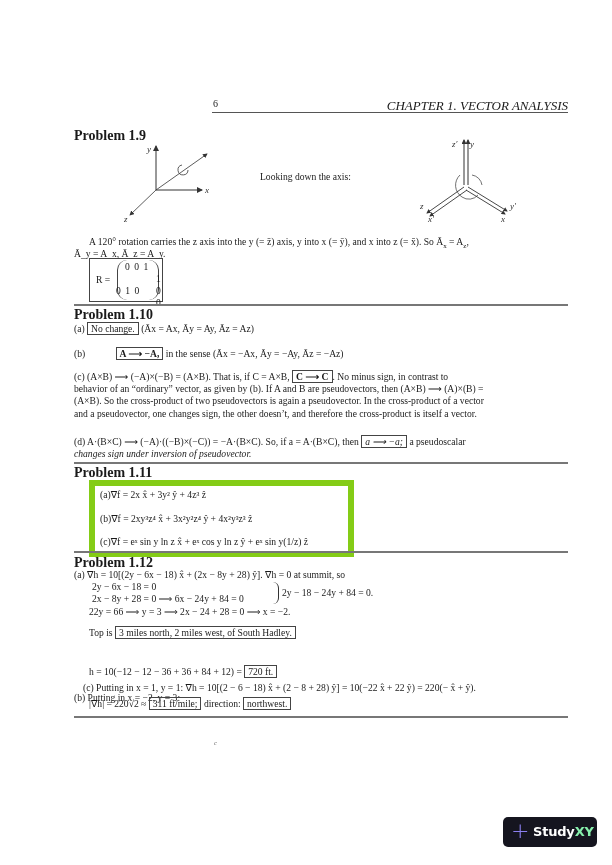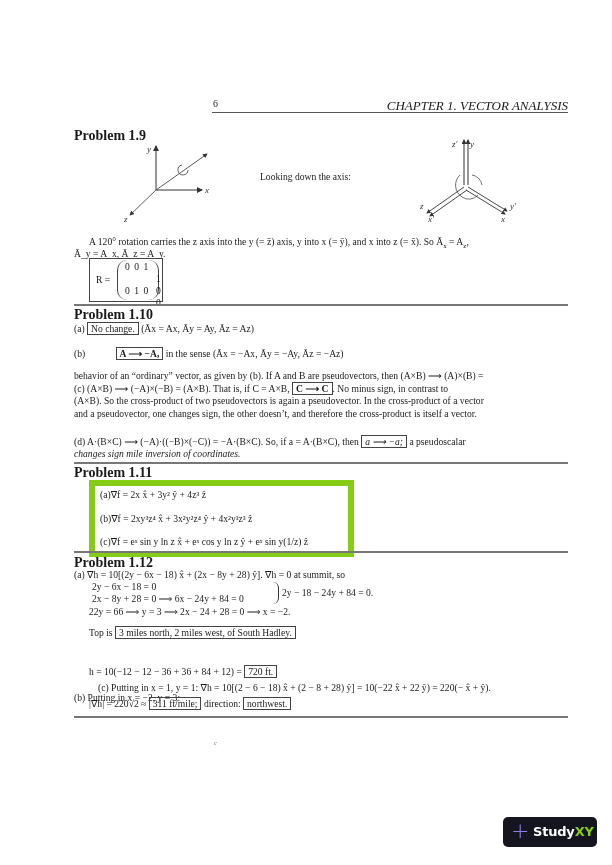--- a/index.html
+++ b/index.html
@@ -16,21 +16,21 @@
     .thick-rule { left: 74px; width: 494px; height: 2px; background: #777; }
     .boxed { border: 1px solid #444; padding: 0 3px; display: inline-block; line-height: 11px; }
     .matrix-box { left: 89px; top: 258px; width: 72px; height: 42px; border: 1px solid #444; }
     .grad-box { left: 89px; top: 480px; width: 253px; height: 65px; border: 6px solid #84cc16; }
     .badge { left: 503px; top: 817px; width: 94px; height: 30px; background: #15151f;
       border-radius: 5px; }
     .badge-plus { position: absolute; left: 8px; top: 3px; color: #8b7ff0; font-size: 22px;
       font-family: "DejaVu Sans", sans-serif; line-height: 22px; font-weight: 300; }
     .badge-text { position: absolute; left: 30px; top: 7px; font-family: "DejaVu Sans", sans-serif;
       font-size: 13px; font-weight: bold; color: #ffffff; letter-spacing: -0.2px; }
-    .badge-xy { color: #84cc16; }
+    .badge-xy { color: #86efac; }
     .stray { left: 214px; top: 739px; font-size: 7px; color: #777; font-style: italic; }
     svg text { font-family: "Liberation Serif", serif; font-style: italic; font-size: 9px; fill: #333; }
   </style>
 </head>
 <body>
 
 <div class="page">
 
   <div class="abs header-num serif">6</div>
   <div class="abs header-chap serif">CHAPTER 1. VECTOR ANALYSIS</div>
@@ -82,49 +82,49 @@
   <div class="abs txt" style="left:89px; top:236px; width:480px;">
     <span>A 120° rotation carries the z axis into the y (= z̄) axis, y into x (= ȳ), and x into z (= x̄). So Ā</span><sub style="font-size:7px;">x</sub><span> = A</span><sub style="font-size:7px;">z</sub>,
   </div>
   <div class="abs txt" style="left:74px; top:248px;">Ā_y = A_x, Ā_z = A_y.</div>
 
   <div class="abs matrix-box">
     <div class="abs txt" style="left:6px; top:15px;">R =</div>
     <div class="abs" style="left:27px; top:1px; width:40px; height:40px; border-left:1px solid #444; border-right:1px solid #444; border-radius:10px;"></div>
     <div class="abs txt" style="left:35px; top:2px; letter-spacing:1px;">0 0 1</div>
     <div class="abs txt" style="left:35px; top:14px; letter-spacing:1px;margin-left:31px;">1 0 0</div>
-    <div class="abs txt" style="left:35px; top:26px; letter-spacing:1px;">0 1 0</div>
+    <div class="abs txt" style="left:26px; top:26px; letter-spacing:1px;">0 1 0</div>
   </div>
 
   <div class="abs thick-rule" style="top:304px;"></div>
 
   <div class="abs prob-title" style="left:74px; top:307px;">Problem 1.10</div>
 
   <div class="abs txt" style="left:74px; top:322px;">
     <span>(a)</span>
     <span class="boxed">No change.</span>
     <span>(Āx = Ax, Āy = Ay, Āz = Az)</span>
   </div>
 
   <div class="abs txt" style="left:74px; top:347px;">
     <span>(b)</span>
     <span class="boxed" style="font-weight:bold;margin-left:28px;">A ⟶ −A,</span>
     <span>in the sense (Āx = −Ax, Āy = −Ay, Āz = −Az)</span>
   </div>
 
   <div class="abs txt" style="left:74px; top:370px; width:496px;">
+    <div><span>(c) (A×B) ⟶ (−A)×(−B) = (A×B). That is, if C = A×B,</span> <span class="boxed" style="font-weight:bold;">C ⟶ C</span><span>. No minus sign, in contrast to</span></div>
     <div>behavior of an “ordinary” vector, as given by (b). If A and B are pseudovectors, then (A×B) ⟶ (A)×(B) =</div>
-    <div><span>(c) (A×B) ⟶ (−A)×(−B) = (A×B). That is, if C = A×B,</span> <span class="boxed" style="font-weight:bold;">C ⟶ C</span><span>. No minus sign, in contrast to</span></div>
     <div>(A×B). So the cross-product of two pseudovectors is again a pseudovector. In the cross-product of a vector</div>
     <div>and a pseudovector, one changes sign, the other doesn’t, and therefore the cross-product is itself a vector.</div>
   </div>
 
   <div class="abs txt" style="left:74px; top:435px; width:496px;">
     <div><span>(d) A·(B×C) ⟶ (−A)·((−B)×(−C)) = −A·(B×C). So, if a = A·(B×C), then</span> <span class="boxed" style="font-style:italic;">a ⟶ −a;</span> <span>a pseudoscalar</span></div>
-    <div style="font-style:italic;">changes sign mile inversion of coordinates.</div>
+    <div style="font-style:italic;">changes sign under inversion of pseudovector.</div>
   </div>
 
   <div class="abs thick-rule" style="top:462px;"></div>
 
   <div class="abs prob-title" style="left:74px; top:465px;">Problem 1.11</div>
 
   <div class="abs grad-box">
     <div class="abs txt" style="left:5px; top:3px;">(a)∇f = 2x x̂ + 3y² ŷ + 4z³ ẑ</div>
     <div class="abs txt" style="left:5px; top:27px;text-align:right;">(b)∇f = 2xy³z⁴ x̂ + 3x²y²z⁴ ŷ + 4x²y³z³ ẑ</div>
     <div class="abs txt" style="left:5px; top:50px;">(c)∇f = eˣ sin y ln z x̂ + eˣ cos y ln z ŷ + eˣ sin y(1/z) ẑ</div>
@@ -145,21 +145,21 @@
     <span>Top is</span>
     <span class="boxed">3 miles north, 2 miles west, of South Hadley.</span>
   </div>
 
   <div class="abs txt" style="left:74px; top:650px;margin-top:42px;">(b) Putting in x = −2, y = 3:</div>
   <div class="abs txt" style="left:89px; top:665px;">
     <span>h = 10(−12 − 12 − 36 + 36 + 84 + 12) =</span>
     <span class="boxed">720 ft.</span>
   </div>
 
-  <div class="abs txt" style="left:86px; top:682px; width:500px;padding-left:12px;">(c) Putting in x = 1, y = 1: ∇h = 10[(2 − 6 − 18) x̂ + (2 − 8 + 28) ŷ] = 10(−22 x̂ + 22 ŷ) = 220(− x̂ + ŷ).</div>
+  <div class="abs txt" style="left:71px; top:682px; width:500px;padding-left:12px;">(c) Putting in x = 1, y = 1: ∇h = 10[(2 − 6 − 18) x̂ + (2 − 8 + 28) ŷ] = 10(−22 x̂ + 22 ŷ) = 220(− x̂ + ŷ).</div>
   <div class="abs txt" style="left:89px; top:697px;">
     <span>|∇h| = 220√2 ≈</span>
     <span class="boxed">311 ft/mile;</span>
     <span>direction:</span>
     <span class="boxed">northwest.</span>
   </div>
 
   <div class="abs thick-rule" style="top:716px;"></div>
 
   <div class="abs stray serif">c</div>

